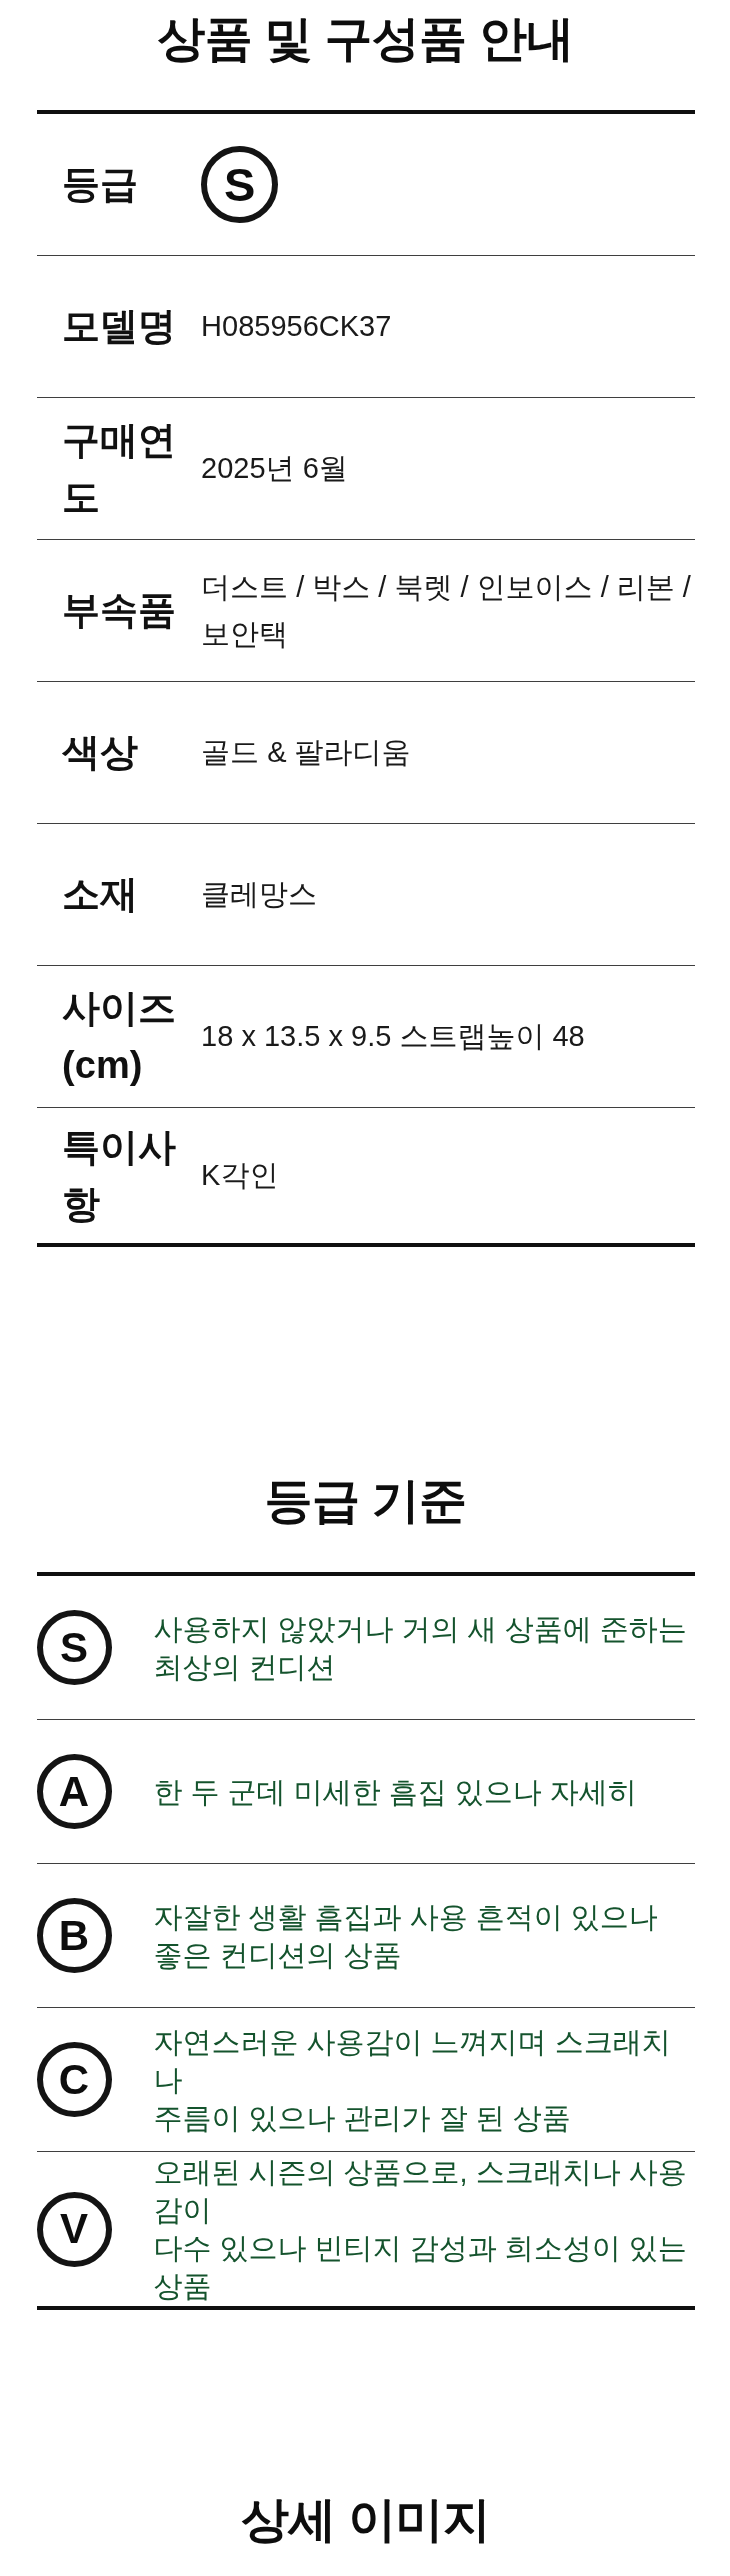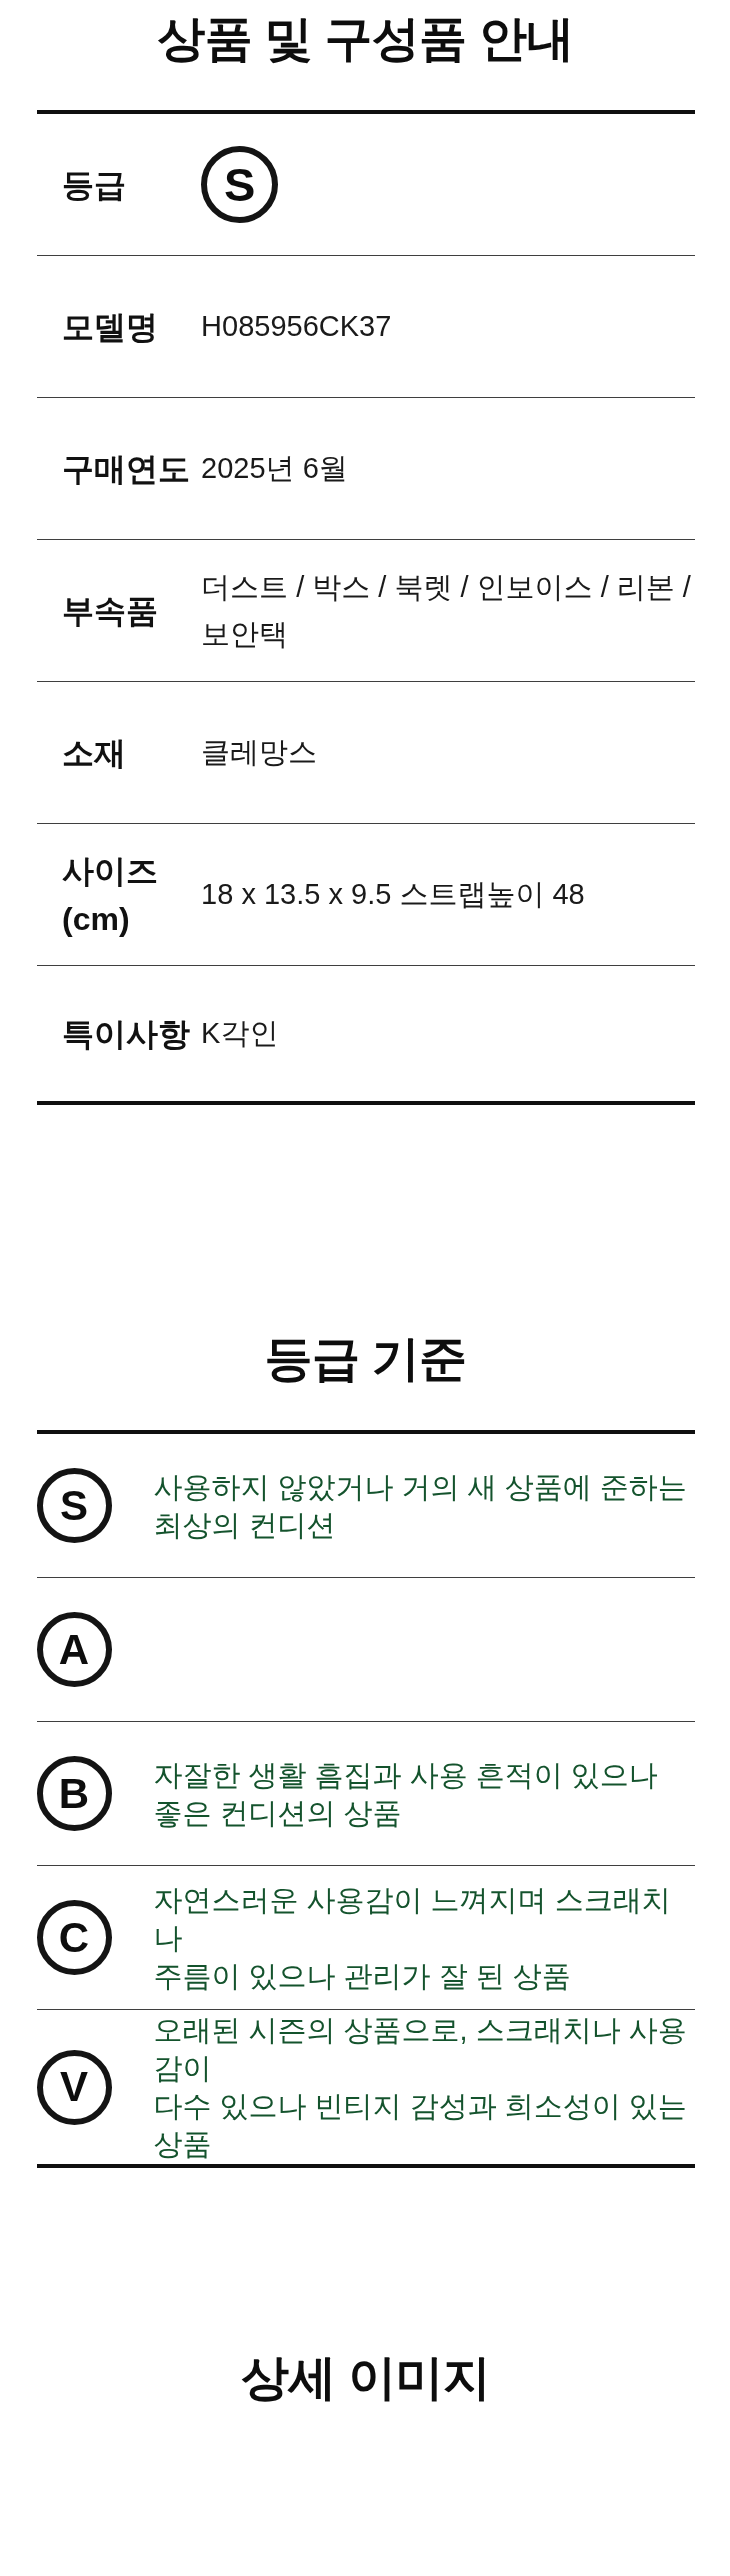--- a/index.html
+++ b/index.html
@@ -45,21 +45,21 @@
     align-items: center;
     padding-left: 25.6px;
   }
   .info-row.last {
     height: 135px;
     border-bottom: none;
   }
   .info-label {
     width: 139px;
     flex: none;
-    font-size: 32px;
+    font-size: 38px;
     font-weight: 700;
     line-height: 1.5;
     color: #111111;
   }
   .info-value {
     font-size: 29px;
     font-weight: 500;
     line-height: 1.6;
     color: #1a1a1a;
     max-width: 497px;
@@ -150,20 +150,24 @@
   </div>
 
   <div class="info-row">
     <div class="info-label">부속품</div>
     <div class="info-value">
       <span class="vline">더스트 / 박스 / 북렛 / 인보이스 / 리본 /</span>
       <span class="vline">보안택</span>
     </div>
   </div>
 
+  <div class="info-row">
+    <div class="info-label">색상</div>
+    <div class="info-value">골드 &amp; 팔라디움</div>
+  </div>
 
   <div class="info-row">
     <div class="info-label">소재</div>
     <div class="info-value">클레망스</div>
   </div>
 
   <div class="info-row">
     <div class="info-label">사이즈 (cm)</div>
     <div class="info-value">18 x 13.5 x 9.5 스트랩높이 48</div>
   </div>
@@ -187,20 +191,21 @@
       <span class="dline">사용하지 않았거나 거의 새 상품에 준하는</span>
       <span class="dline">최상의 컨디션</span>
     </div>
   </div>
 
   <div class="grade-row">
     <div class="grade-circle">
       <span>A</span>
     </div>
     <div class="grade-desc">
+      <span class="dline">한 두 군데 미세한 흠집 있으나 자세히</span>
     </div>
   </div>
 
   <div class="grade-row">
     <div class="grade-circle">
       <span>B</span>
     </div>
     <div class="grade-desc">
       <span class="dline">자잘한 생활 흠집과 사용 흔적이 있으나</span>
       <span class="dline">좋은 컨디션의 상품</span>

